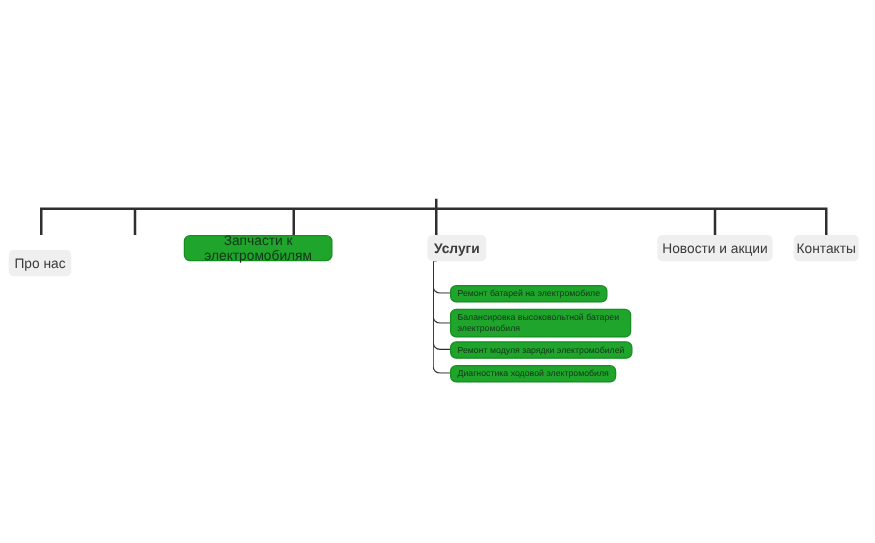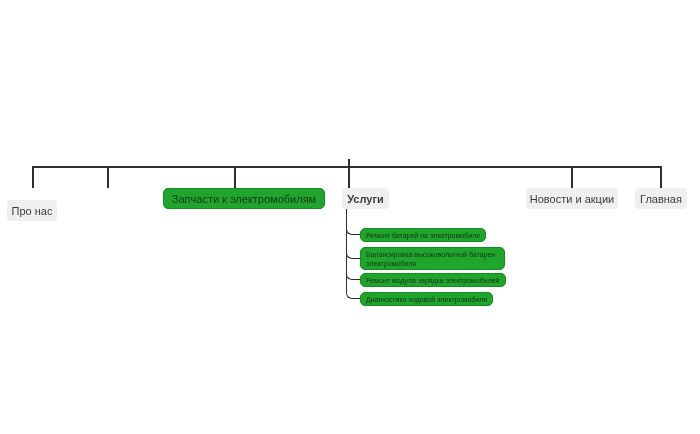--- a/index.html
+++ b/index.html
@@ -76,21 +76,21 @@
     top: 209px;
     width: 14px;
     box-sizing: border-box;
     border-left: 1.5px solid var(--line, #2f2f2f);
     border-bottom: 1.5px solid var(--line, #2f2f2f);
     border-bottom-left-radius: 6px;
   }
   
   .n-about    { left: 7px;   width: 50px; margin-top: 12px; }
   .n-service  { left: 76px;  width: 65px; }
-  .n-parts    { left: 163px; width: 162px; }
+  .n-parts    { left: 147px; width: 119px; }
   .n-services { left: 342px; width: 47px; font-weight: bold; }
   .n-news     { left: 526px; width: 92px; }
   .n-contacts { left: 635px; width: 52px; }
   
   .s0 { top: 228px; }
   .s1 { top: 247px; }
   .s2 { top: 273px; }
   .s3 { top: 292px; }
   .e0 { height: 26px; }
   .e1 { height: 50px; }
@@ -108,21 +108,21 @@
   <div class="line v" style="left:107px; top:168px; height:20px"></div>
   <div class="line v" style="left:234px; top:168px; height:20px"></div>
   <div class="line v" style="left:571px; top:168px; height:20px"></div>
   <div class="line v" style="left:660px; top:168px; height:20px"></div>
 
 
   <div class="node gray n-about">Про нас</div>
   <div class="node green-l1 n-parts">Запчасти к электромобилям</div>
   <div class="node gray n-services">Услуги</div>
   <div class="node gray n-news">Новости и акции</div>
-  <div class="node gray n-contacts">Главная</div>
+  <div class="node gray n-contacts">Контакты</div>
 
   <div class="elbow e0"></div>
   <div class="elbow e1"></div>
   <div class="elbow e2"></div>
   <div class="elbow e3"></div>
 
   <div class="node sub s0">Ремонт батарей на электромобиле</div>
   <div class="node sub wrap s1">Балансировка высоковольтной батареи электромобиля</div>
   <div class="node sub s2">Ремонт модуля зарядки электромобилей</div>
   <div class="node sub s3">Диагностика ходовой электромобиля</div>

